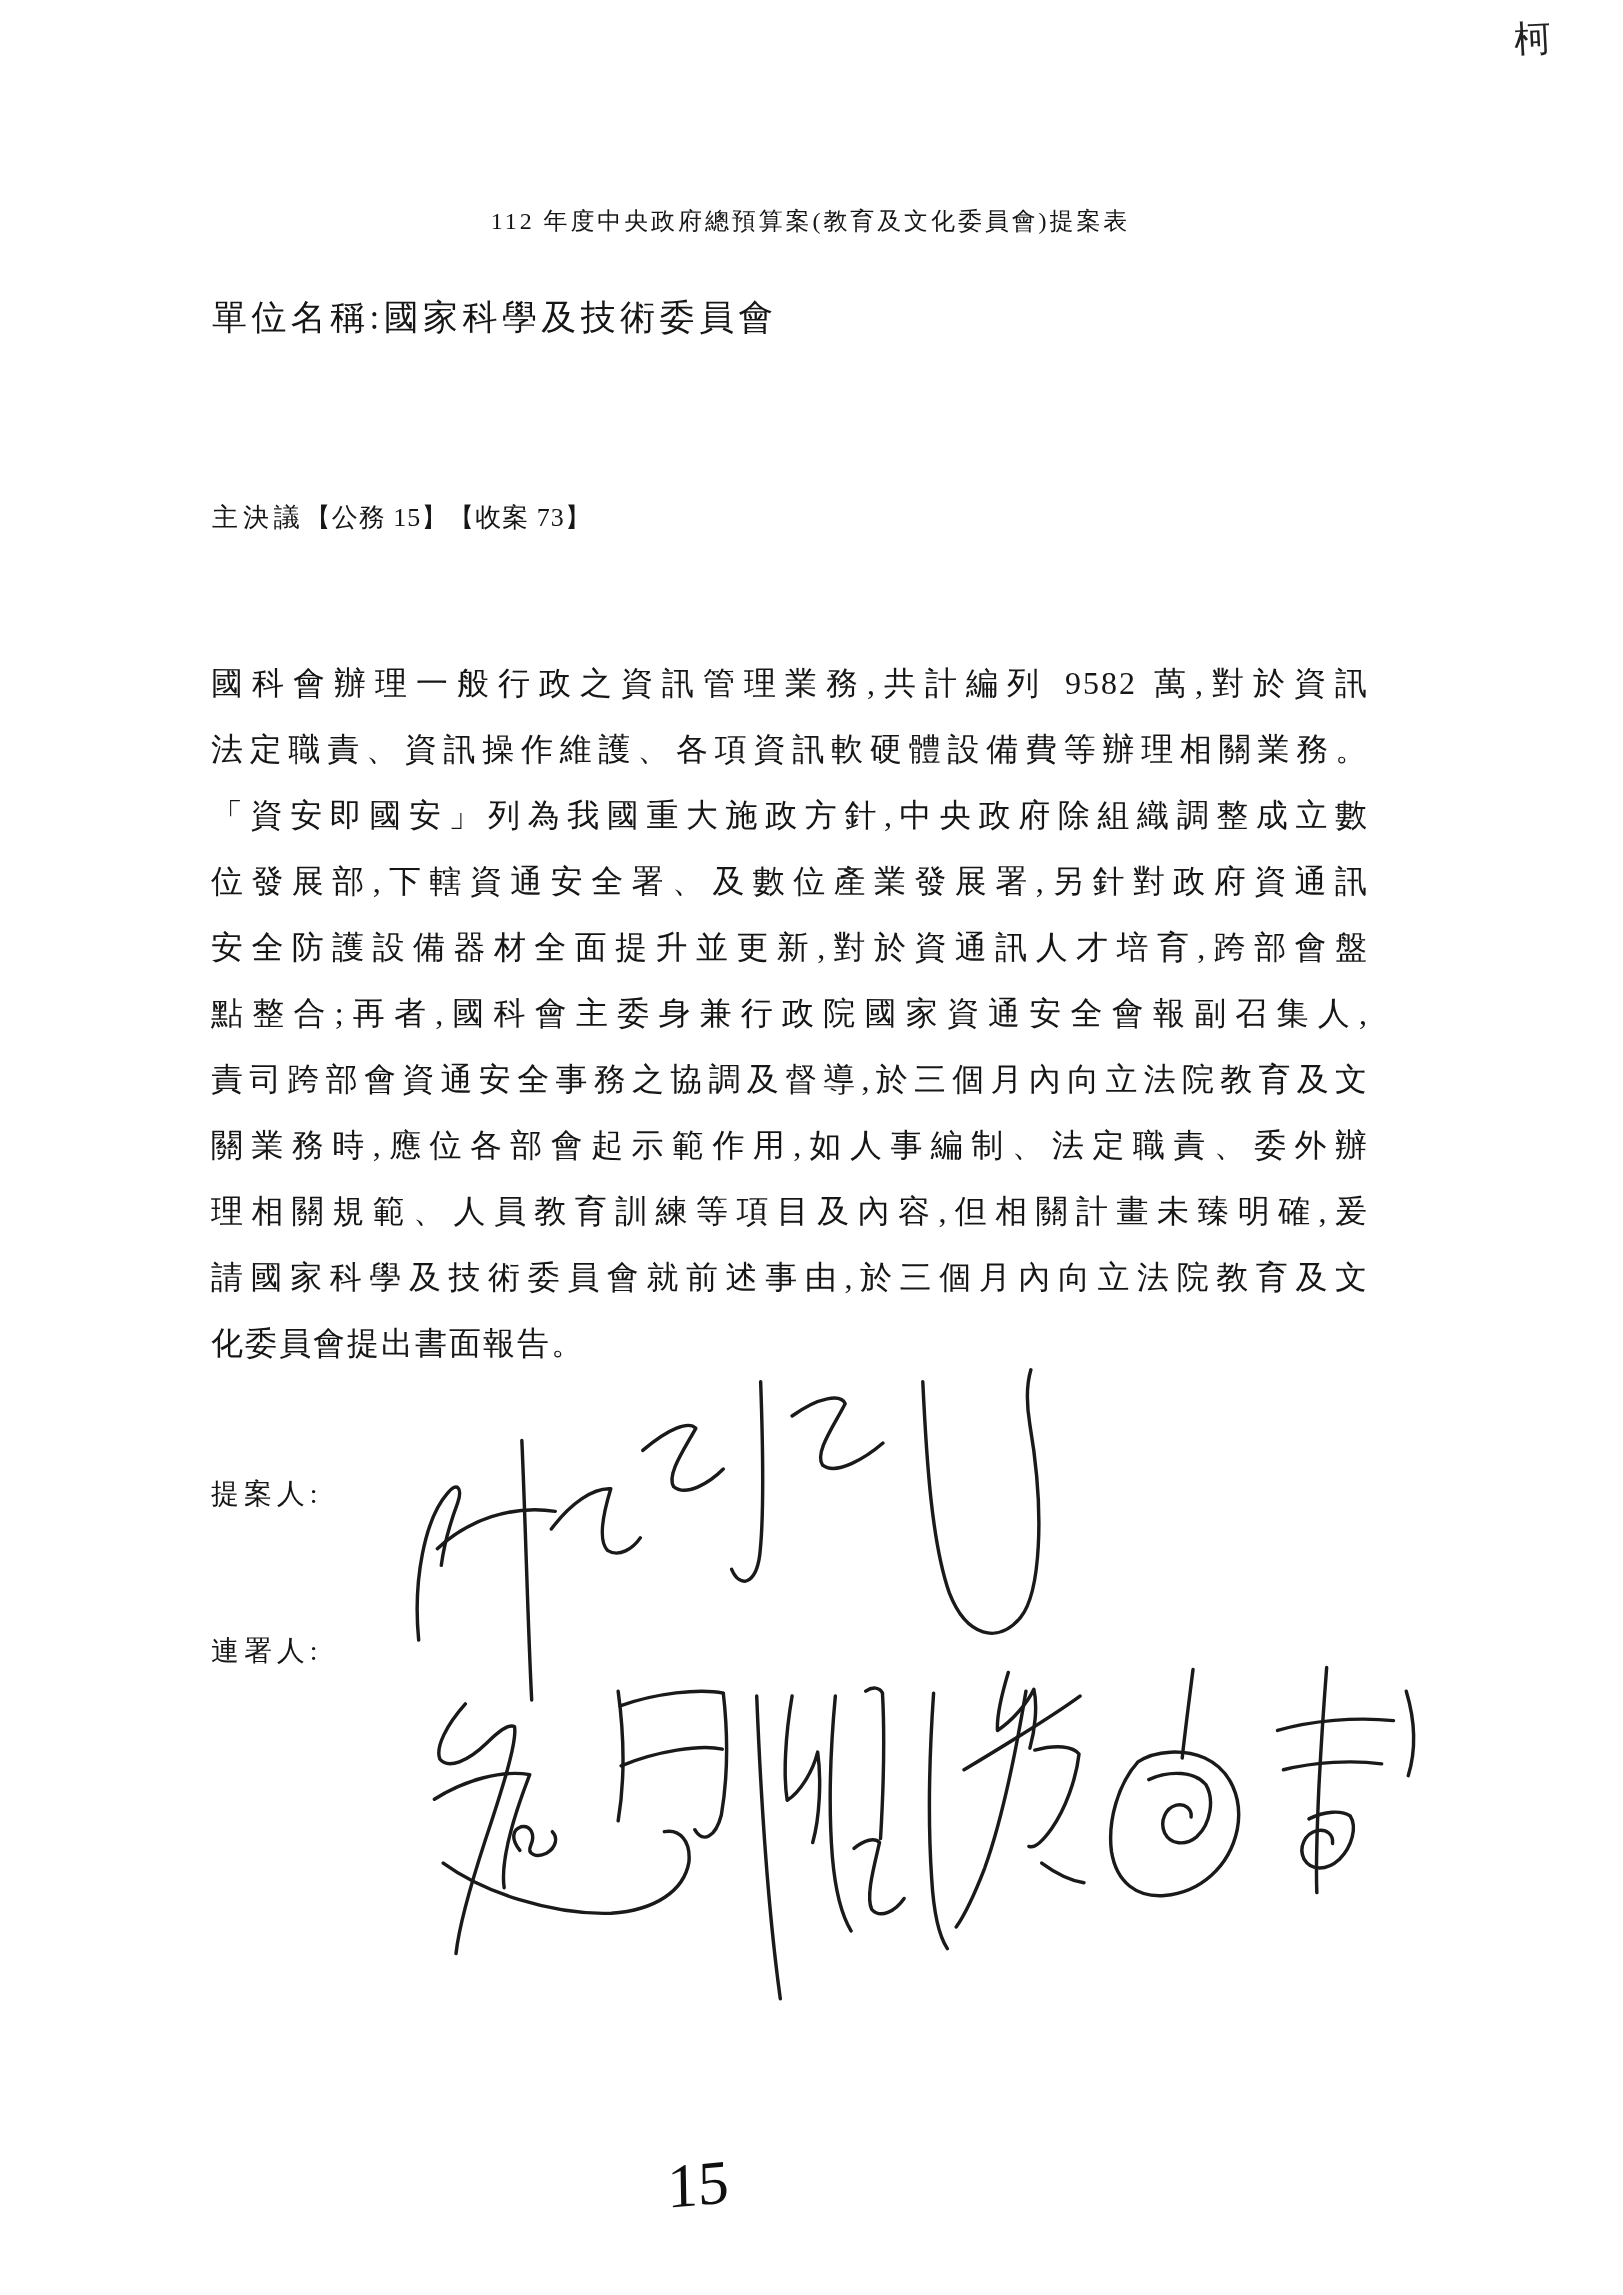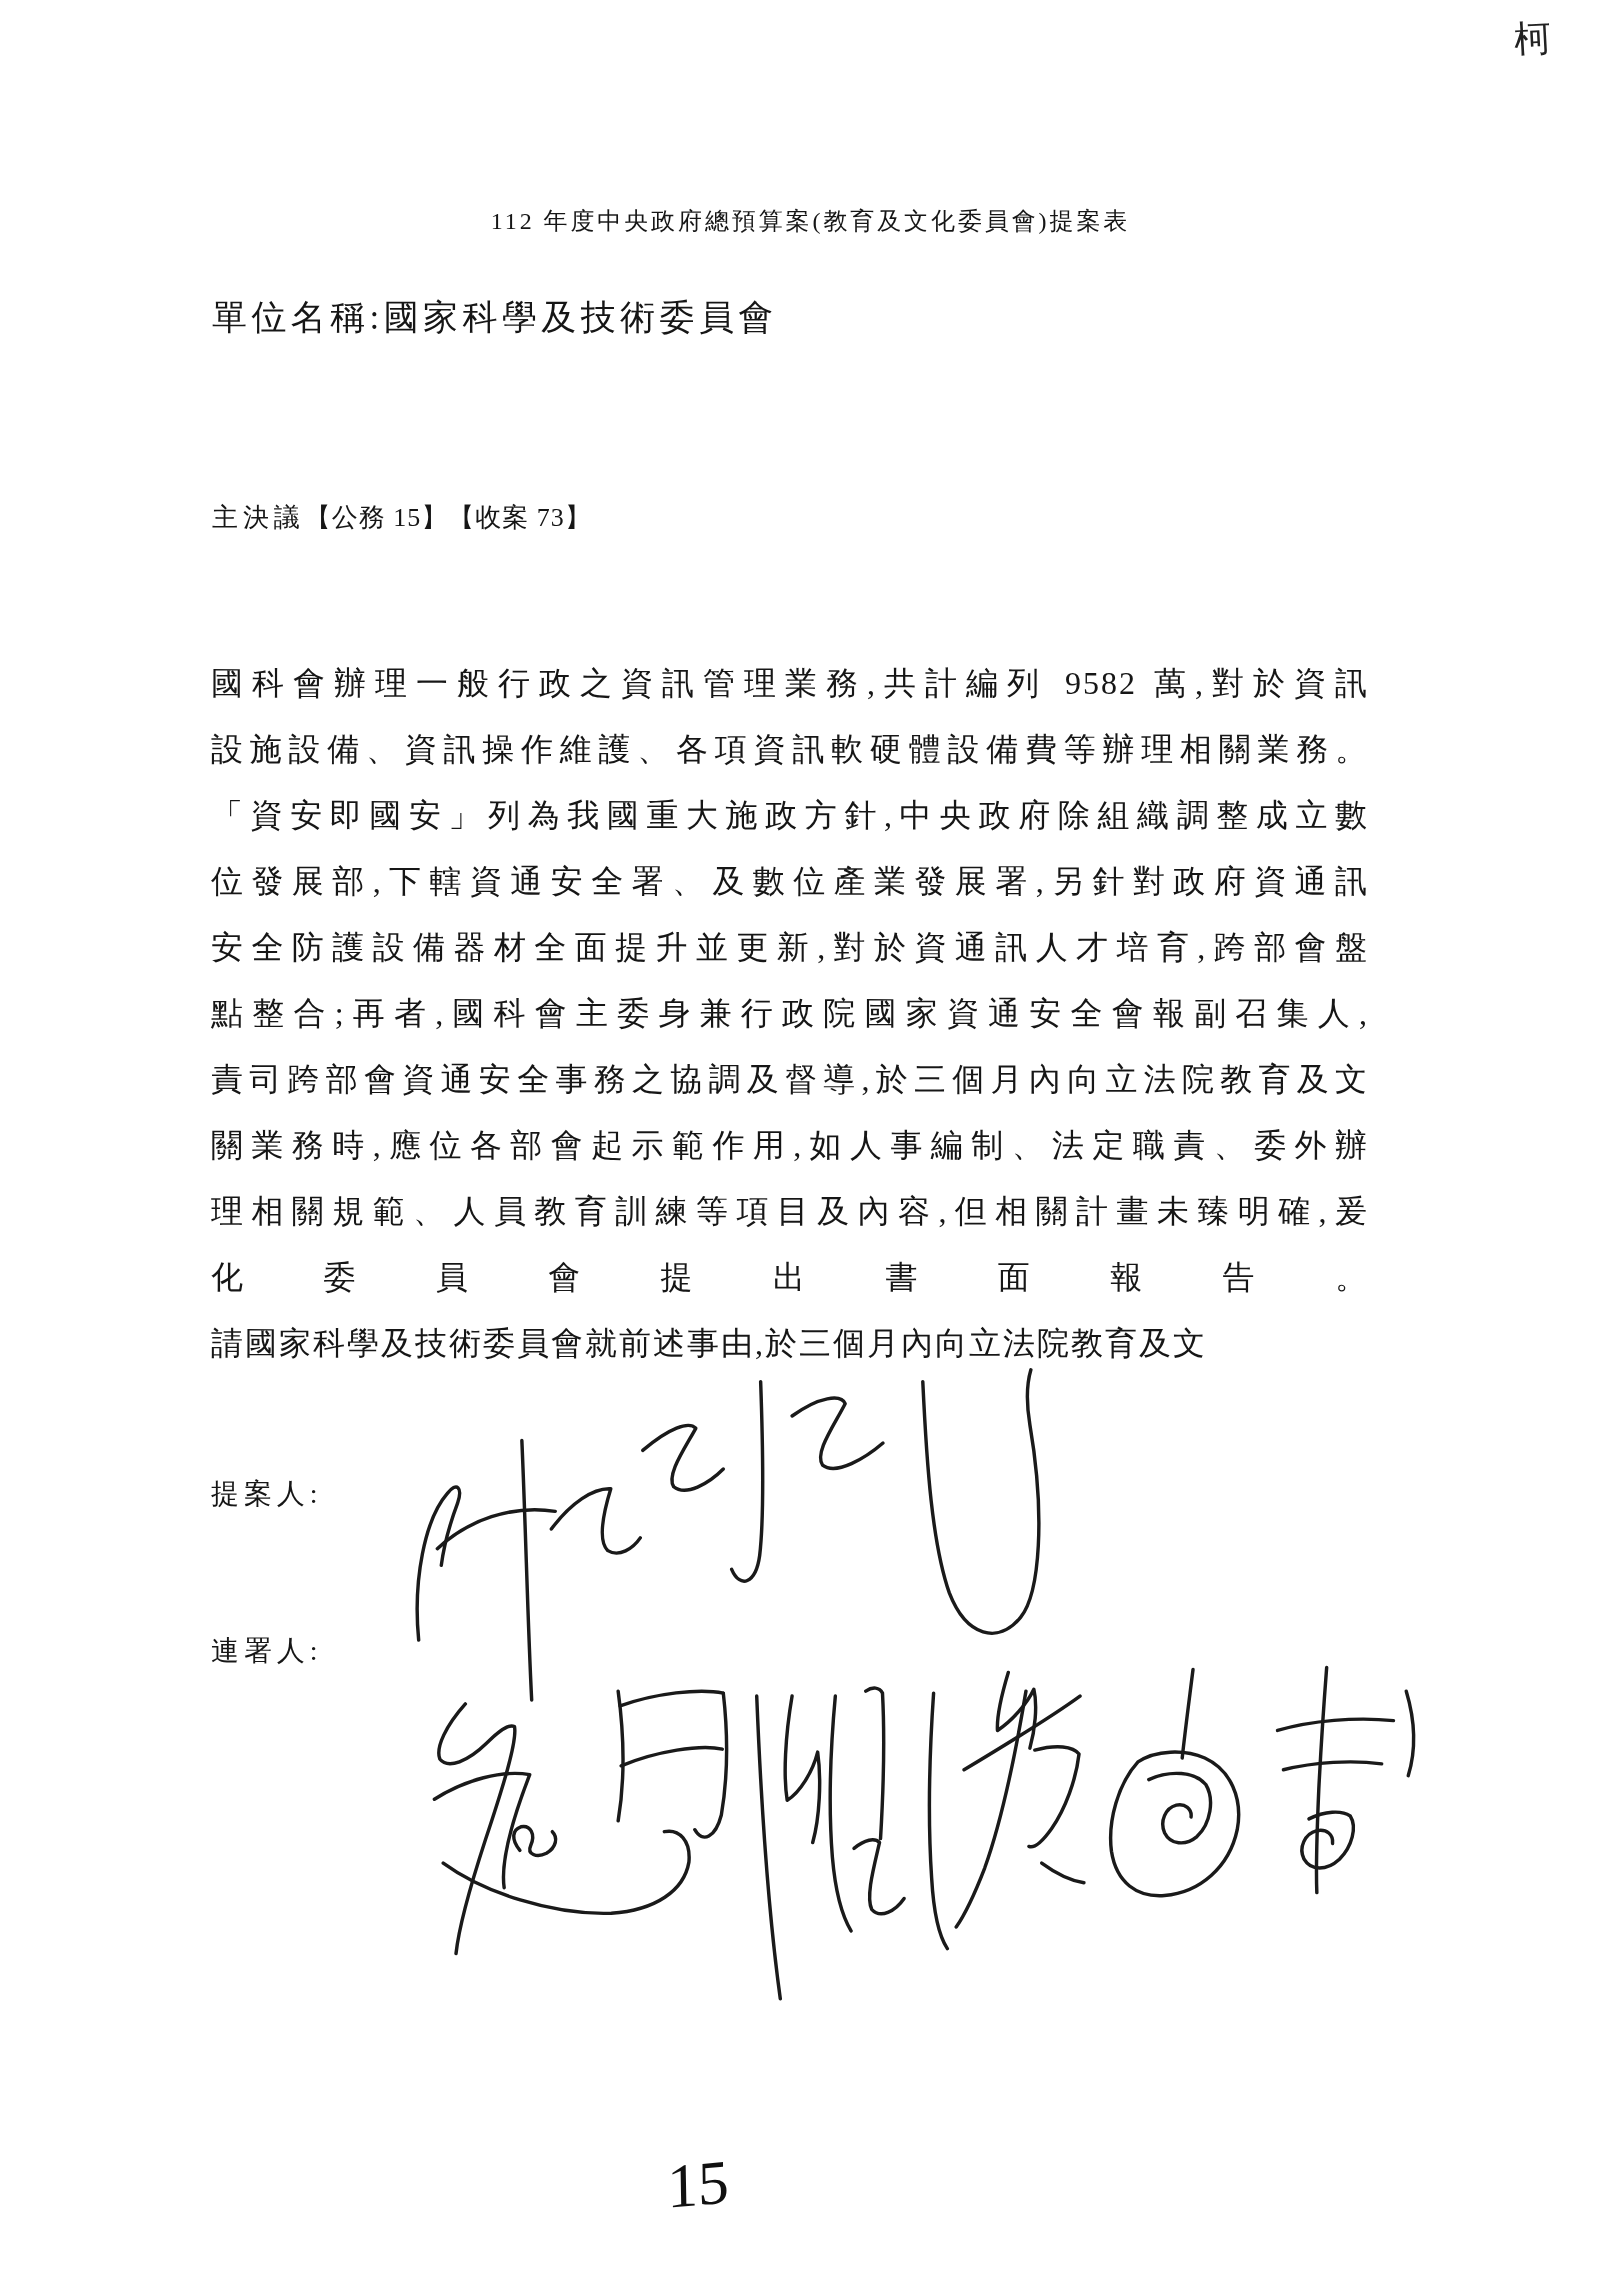--- a/index.html
+++ b/index.html
@@ -94,30 +94,30 @@
 
   <div class="unit">單位名稱:國家科學及技術委員會</div>
 
   <div class="res-row">
     <span class="res-label">主決議</span>
     <span class="res-tags">【公務 15】【收案 73】</span>
   </div>
 
   <div class="bodytext">
     <div class="line">國科會辦理一般行政之資訊管理業務,共計編列 9582 萬,對於資訊</div>
-    <div class="line">設施設備、資訊操作維護、各項資訊軟硬體設備費等辦理相關業務。</div>
+    <div class="line">法定職責、資訊操作維護、各項資訊軟硬體設備費等辦理相關業務。</div>
     <div class="line">「資安即國安」列為我國重大施政方針,中央政府除組織調整成立數</div>
     <div class="line">位發展部,下轄資通安全署、及數位產業發展署,另針對政府資通訊</div>
     <div class="line">安全防護設備器材全面提升並更新,對於資通訊人才培育,跨部會盤</div>
     <div class="line">點整合;再者,國科會主委身兼行政院國家資通安全會報副召集人,</div>
     <div class="line">責司跨部會資通安全事務之協調及督導,於三個月內向立法院教育及文</div>
     <div class="line">關業務時,應位各部會起示範作用,如人事編制、法定職責、委外辦</div>
     <div class="line">理相關規範、人員教育訓練等項目及內容,但相關計畫未臻明確,爰</div>
+    <div class="line">請國家科學及技術委員會就前述事由,於三個月內向立法院教育及文</div>
     <div class="line">化委員會提出書面報告。</div>
-    <div class="line">請國家科學及技術委員會就前述事由,於三個月內向立法院教育及文</div>
   </div>
 
   <div class="sig-label proposer">提案人:</div>
   <div class="sig-label cosigner">連署人:</div>
 
   <svg class="overlay" viewBox="0 0 3303 4671" aria-hidden="true">
     <g>
       <path d="M852,3338 C840,3215 865,3092 910,3040 C930,3014 942,3028 931,3060 C916,3100 903,3148 898,3186"></path>
       <path stroke-width="15" d="M890,3152 C952,3094 1042,3062 1130,3076"></path>
       <path d="M1062,2932 C1070,3115 1074,3305 1082,3460"></path>

